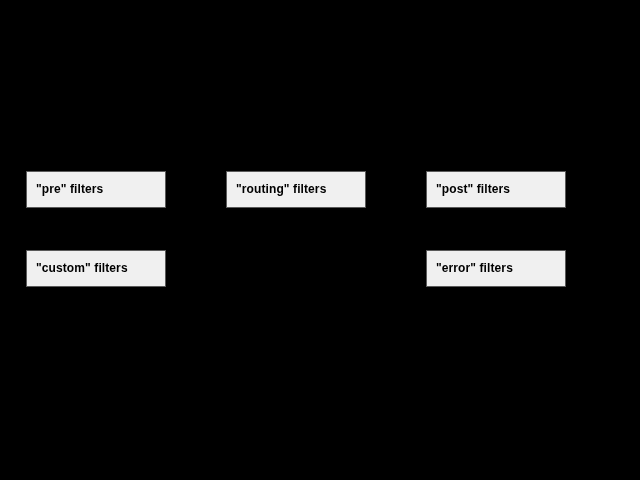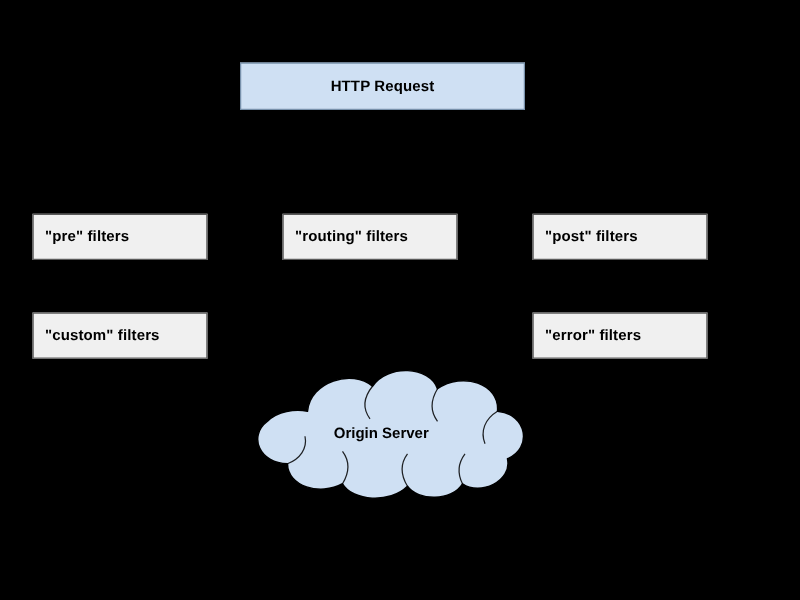--- a/index.html
+++ b/index.html
@@ -89,23 +89,20 @@
       <path d="M 96 208 L 96 250"></path>
       <path d="M 496 208 L 496 250"></path>
       <path d="M 296 208 L 296 300"></path>
       <path d="M 166 190 L 226 190"></path>
       <path d="M 366 190 L 426 190"></path>
       <path d="M 166 268 L 426 268"></path>
       <path d="M 360 350 L 430 350 L 430 290"></path>
     </g>
   </svg>
 
-  <div class="node node-blue" style="left:192px; top:50px; width:228px; height:38px;">
-    <span class="node-label">HTTP Request</span>
-  </div>
 
   <div class="node node-gray" style="left:26px; top:171px; width:140px; height:37px;">
     <span class="node-label">"pre" filters</span>
   </div>
 
   <div class="node node-gray" style="left:226px; top:171px; width:140px; height:37px;">
     <span class="node-label">"routing" filters</span>
   </div>
 
   <div class="node node-gray" style="left:426px; top:171px; width:140px; height:37px;">
@@ -113,39 +110,14 @@
   </div>
 
   <div class="node node-gray" style="left:26px; top:250px; width:140px; height:37px;">
     <span class="node-label">"custom" filters</span>
   </div>
 
   <div class="node node-gray" style="left:426px; top:250px; width:140px; height:37px;">
     <span class="node-label">"error" filters</span>
   </div>
 
-  <div id="cloud-wrap">
-    <svg viewBox="0 0 238 110">
-      <path d="M 60 38
-               C 62 14, 96 4, 112 18
-               C 124 0, 158 2, 164 20
-               C 184 6, 214 16, 212 38
-               C 236 40, 240 68, 220 76
-               C 224 94, 198 106, 184 96
-               C 176 110, 148 110, 140 98
-               C 126 112, 96 110, 88 96
-               C 70 106, 44 98, 44 80
-               C 22 80, 12 58, 28 46
-               C 36 38, 50 36, 60 38 Z" fill="#cfe0f3" stroke="#000000" stroke-width="1.2" stroke-linejoin="round"></path>
-      <g stroke="#000000" stroke-width="1" fill="none" opacity="0.85">
-        <path d="M 112 18 C 104 28, 104 36, 110 44"></path>
-        <path d="M 164 20 C 158 30, 158 38, 164 46"></path>
-        <path d="M 212 38 C 202 44, 198 54, 202 64"></path>
-        <path d="M 44 80 C 54 76, 60 68, 58 58"></path>
-        <path d="M 88 96 C 94 86, 94 78, 88 70"></path>
-        <path d="M 140 98 C 134 88, 134 80, 140 72"></path>
-        <path d="M 184 96 C 180 88, 180 80, 186 72"></path>
-      </g>
-    </svg>
-    <div id="cloud-text">Origin Server</div>
-  </div>
 
 </div>
 
 </body></html>

